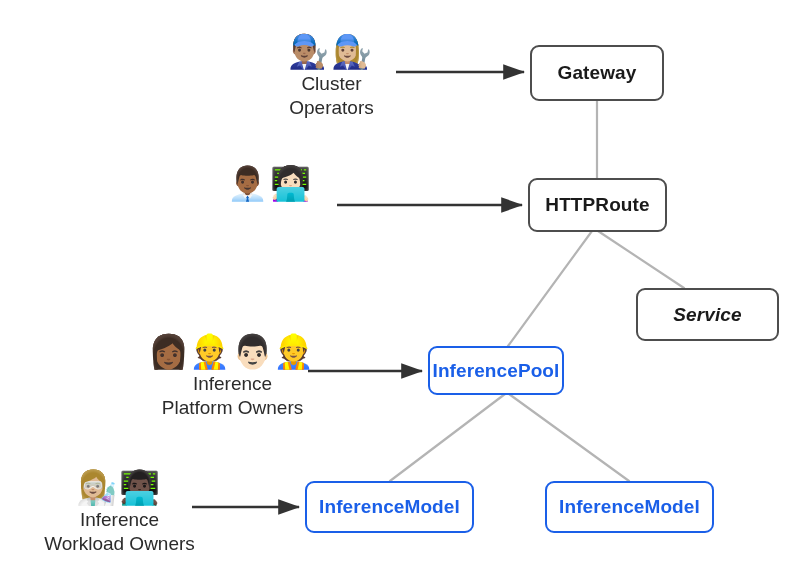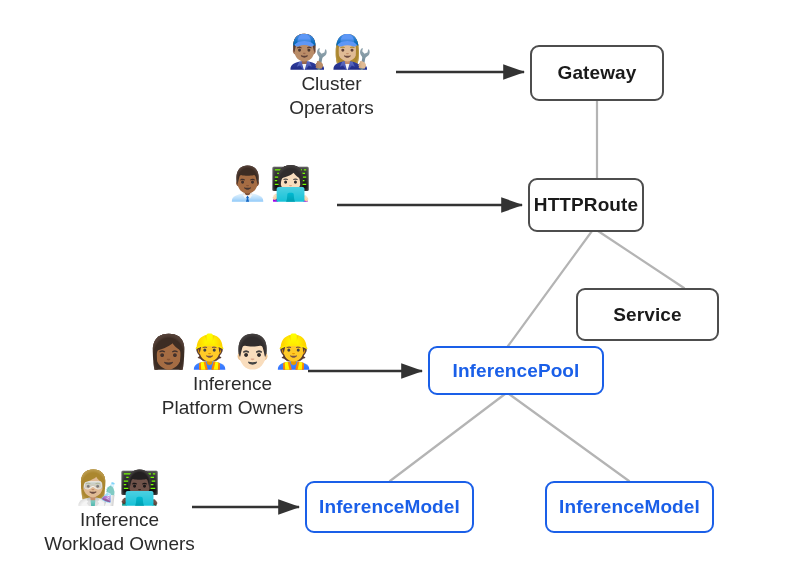--- a/index.html
+++ b/index.html
@@ -140,29 +140,29 @@
       <span>👨🏿‍💻</span>
     </div>
     <div class="persona-label">Inference
 Workload Owners</div>
   </div>
 
   <div class="node core" style="left:530px; top:45px; width:134px; height:56px;">
     <span>Gateway</span>
   </div>
 
-  <div class="node core" style="left:528px; top:178px; width:116px; height:54px;">
+  <div class="node core" style="left:528px; top:178px; width:139px; height:54px;">
     <span>HTTPRoute</span>
   </div>
 
-  <div class="node core" style="left:576px; top:288px; width:143px; height:53px;">
+  <div class="node core" style="left:636px; top:288px; width:143px; height:53px;font-style:italic;">
     <span>Service</span>
   </div>
 
-  <div class="node ext" style="left:428px; top:346px; width:176px; height:49px;">
+  <div class="node ext" style="left:428px; top:346px; width:136px; height:49px;">
     <span>InferencePool</span>
   </div>
 
   <div class="node ext" style="left:305px; top:481px; width:169px; height:52px;">
     <span>InferenceModel</span>
   </div>
 
   <div class="node ext" style="left:545px; top:481px; width:169px; height:52px;">
     <span>InferenceModel</span>
   </div>

